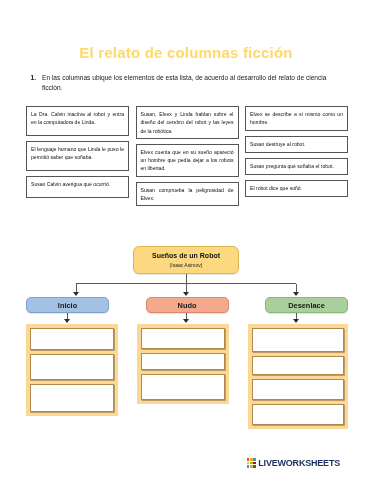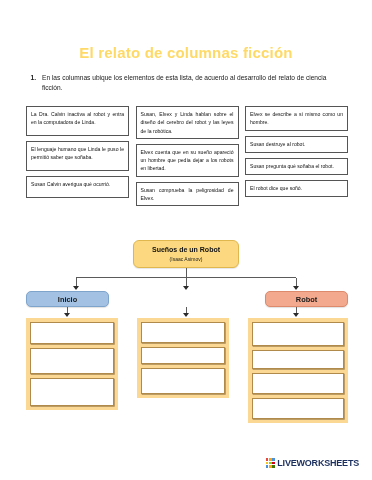--- a/index.html
+++ b/index.html
@@ -88,21 +88,21 @@
     margin-bottom: 5px;
   }
   .item-box.h1 { min-height: 30px; }
   .item-box.h2 { min-height: 30px; }
   .item-box.h3 { min-height: 22px; }
   .item-box.h4 { min-height: 17px; }
 
   
   .organizer {
     position: absolute;
-    top: 240px;
+    top: 246px;
     left: 0;
     width: 344px;
     height: 200px;
   }
   .root-node {
     position: absolute;
     left: 133px;
     top: 0;
     width: 106px;
     height: 28px;
@@ -235,21 +235,21 @@
     border: 1px solid #b08a4a;
     box-sizing: border-box;
     margin-bottom: 4px;
     box-shadow: 0.7px 0.7px 0 rgba(90,60,20,0.55);
   }
   .answer-box:last-child { margin-bottom: 0; }
 
   
   .footer {
     position: absolute;
-    right: 13px;
+    right: 32px;
     bottom: 12px;
     display: flex;
     align-items: center;
   }
   .logo-mark {
     display: grid;
     grid-template-columns: repeat(3, 2.6px);
     grid-template-rows: repeat(3, 2.6px);
     gap: 0.7px;
     margin-right: 2.5px;
@@ -314,21 +314,24 @@
     <div class="arrow-stem" style="left:185.5px;"></div>
     <div class="arrow-head" style="left:182.5px;"></div>
     <div class="arrow-stem" style="left:296px;"></div>
     <div class="arrow-head" style="left:293px;"></div>
 
     <div class="cat-row">
       <div class="cat-node cat-inicio">
         <span>Inicio</span>
       </div>
       <div class="cat-node cat-nudo">
-        <span>Robot</span>
+        <span>Nudo</span>
+      </div>
+      <div class="cat-node cat-desenlace">
+        <span>Desenlace</span>
       </div>
     </div>
 
     <div class="arrow2-stem" style="left:67px;"></div>
     <div class="arrow2-head" style="left:64px;"></div>
     <div class="arrow2-stem" style="left:185.5px;"></div>
     <div class="arrow2-head" style="left:182.5px;"></div>
     <div class="arrow2-stem" style="left:296px;"></div>
     <div class="arrow2-head" style="left:293px;"></div>
 

